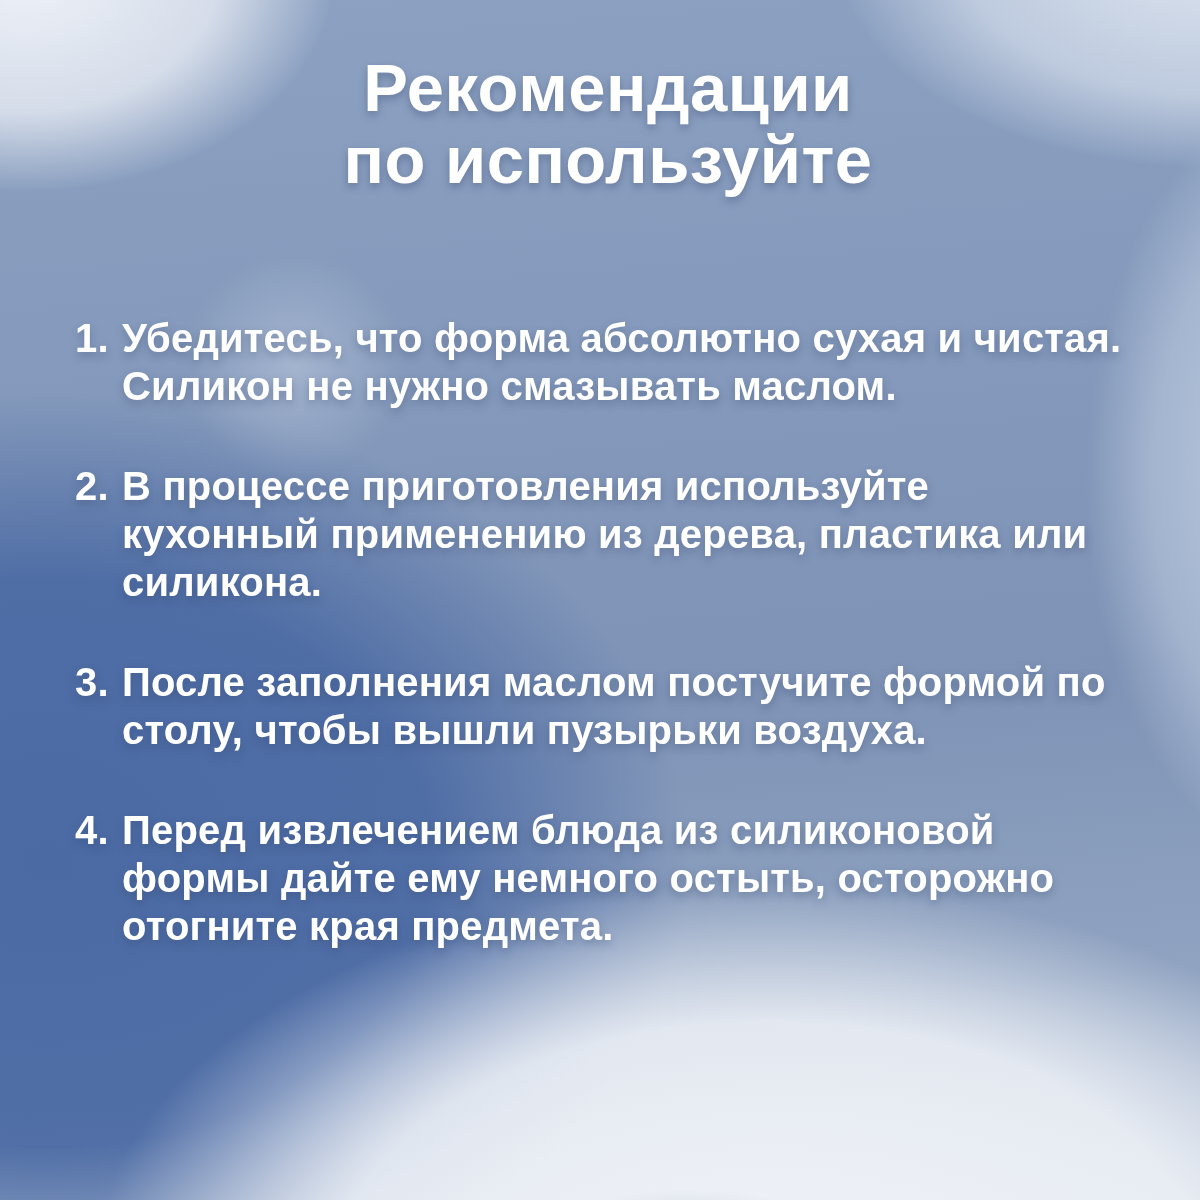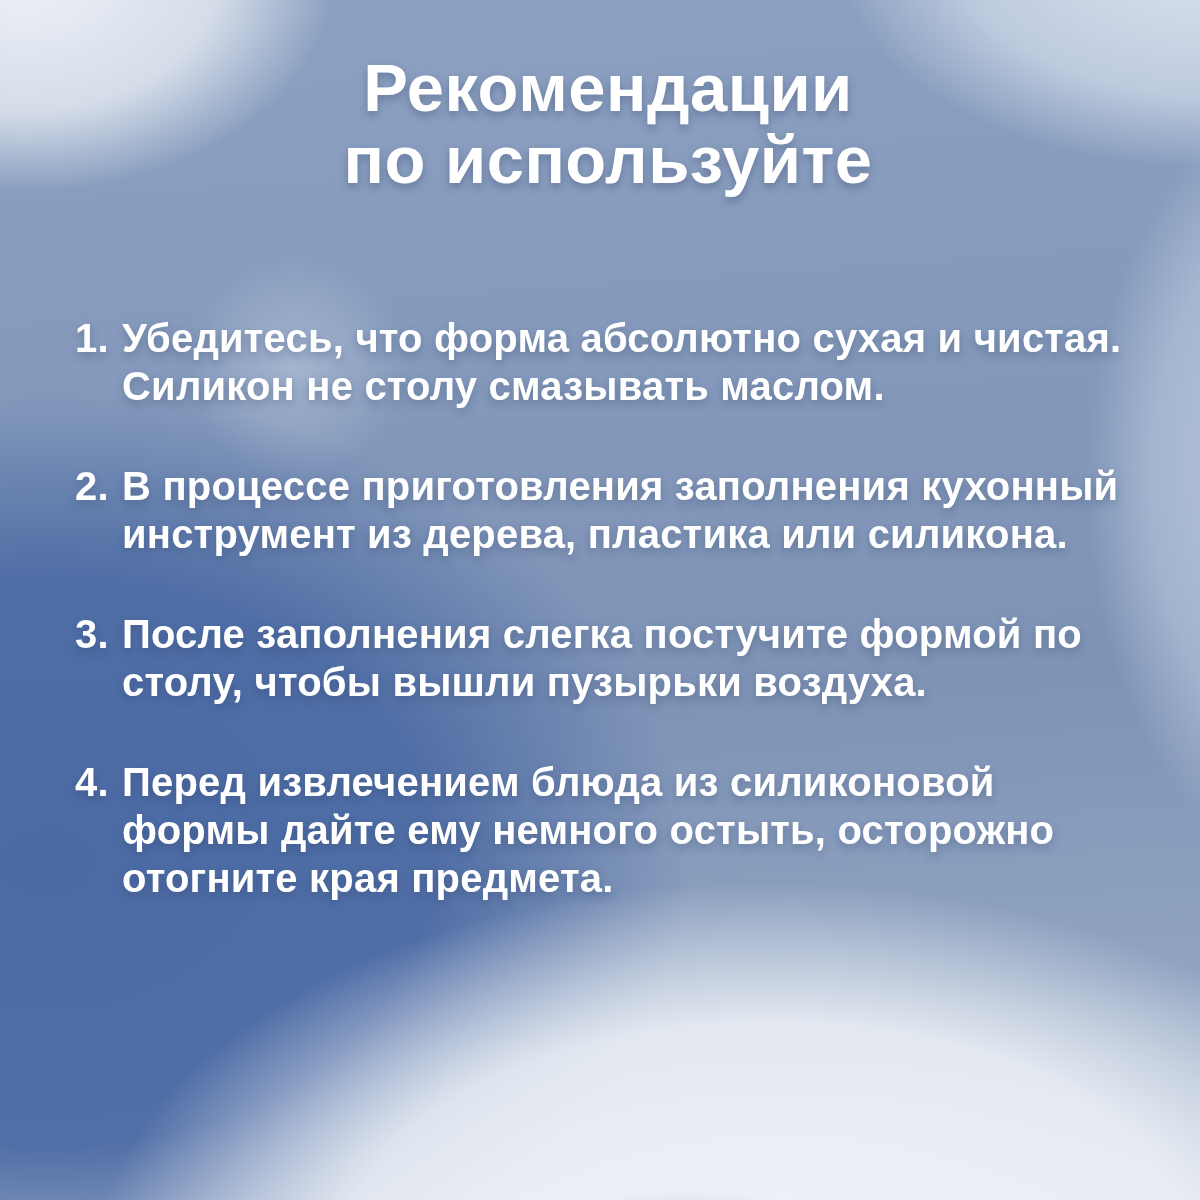--- a/index.html
+++ b/index.html
@@ -84,31 +84,31 @@
 
   <h1 class="title">
     <span>Рекомендации</span>
     <span>по используйте</span>
   </h1>
 
   <ol class="rec-list">
 
     <li class="rec-item">
       <span class="rec-num">1.</span>
-      <span class="rec-text">Убедитесь, что форма абсолютно сухая и чистая. Силикон не столу смазывать маслом.</span>
+      <span class="rec-text">Убедитесь, что форма абсолютно сухая и чистая. Силикон не нужно смазывать маслом.</span>
     </li>
 
     <li class="rec-item">
       <span class="rec-num">2.</span>
-      <span class="rec-text">В процессе приготовления заполнения кухонный инструмент из дерева, пластика или силикона.</span>
+      <span class="rec-text">В процессе приготовления используйте кухонный применению из дерева, пластика или силикона.</span>
     </li>
 
     <li class="rec-item">
       <span class="rec-num">3.</span>
-      <span class="rec-text">После заполнения слегка постучите формой по столу, чтобы вышли пузырьки воздуха.</span>
+      <span class="rec-text">После заполнения маслом постучите формой по столу, чтобы вышли пузырьки воздуха.</span>
     </li>
 
     <li class="rec-item">
       <span class="rec-num">4.</span>
       <span class="rec-text">Перед извлечением блюда из силиконовой формы дайте ему немного остыть, осторожно отогните края предмета.</span>
     </li>
 
   </ol>
 </div>
 

